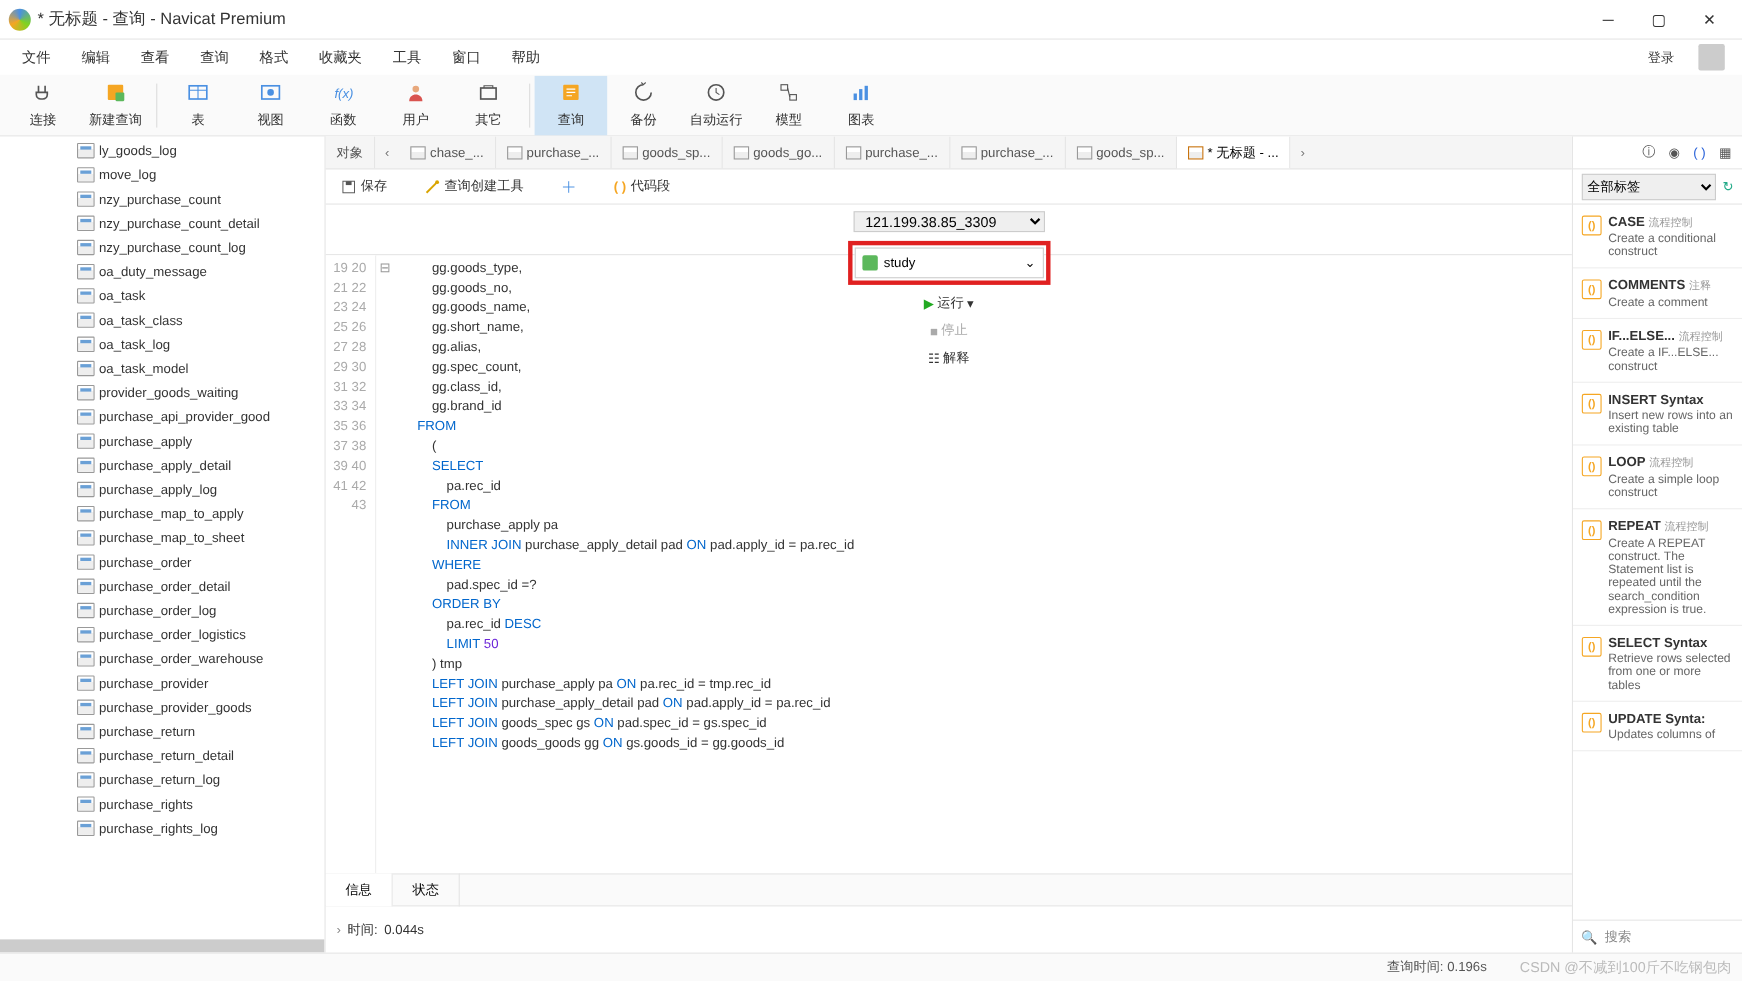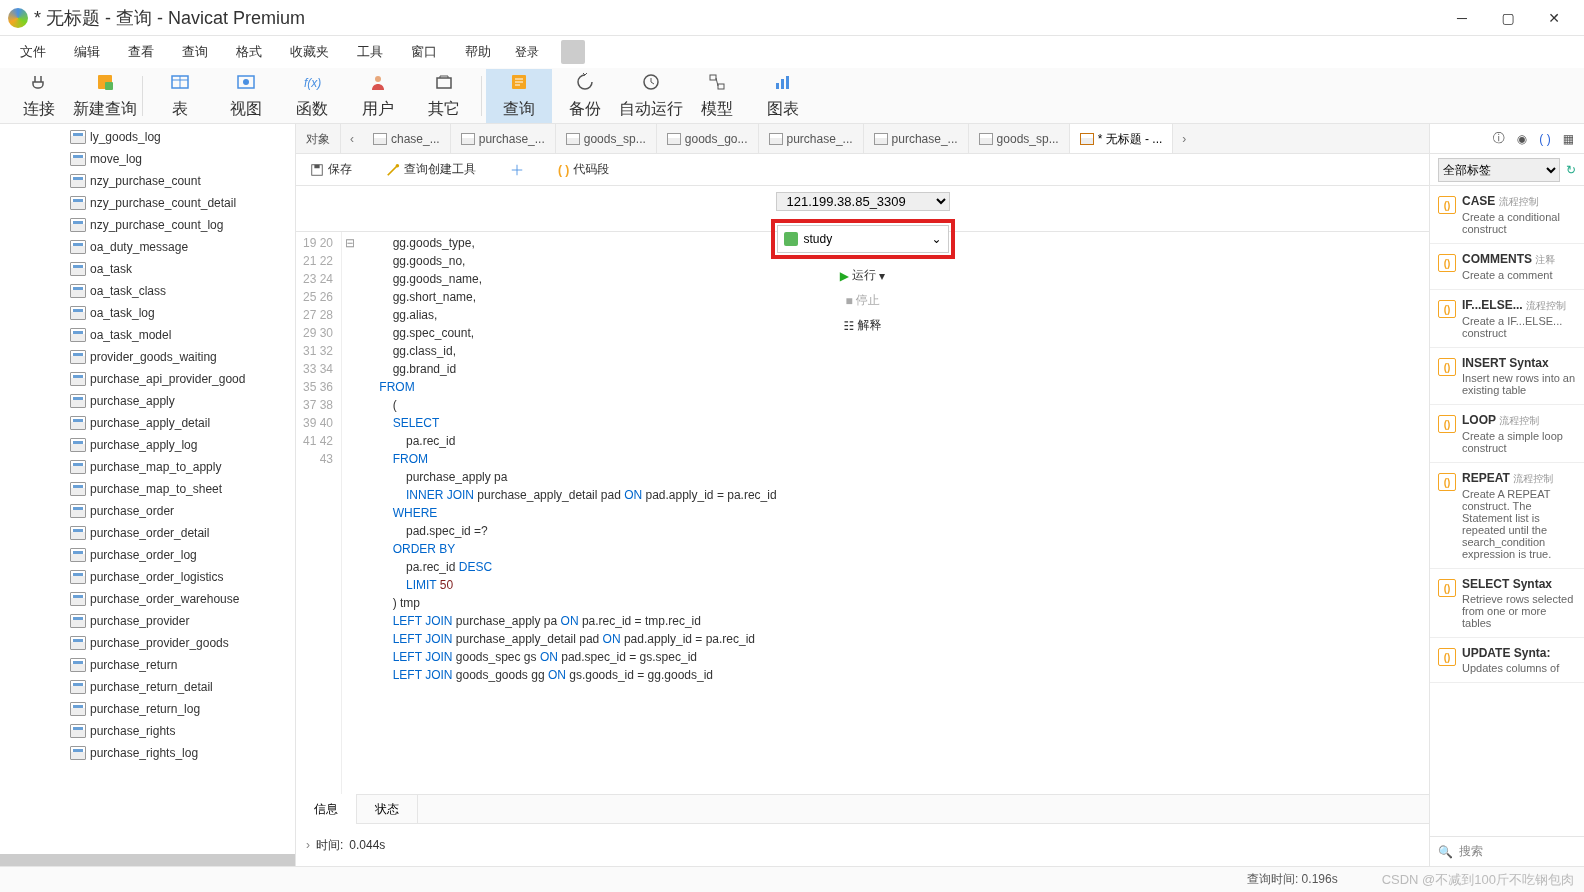--- a/index.html
+++ b/index.html
@@ -1,31 +1,31 @@
 <!DOCTYPE html>
 <html><head>
 <meta charset="utf-8">
 <style>
 * { margin: 0; padding: 0; box-sizing: border-box; font-family: "Microsoft YaHei", "Segoe UI", sans-serif; font-size: 12px; }
 body { background: #fff; overflow: hidden; }
 .titlebar { height: 36px; display: flex; align-items: center; padding: 0 8px; border-bottom: 1px solid #e5e5e5; }
 .titlebar .logo { width: 20px; height: 20px; border-radius: 50%; background: conic-gradient(#4a90e2, #7ed321, #f5a623, #4a90e2); margin-right: 6px; }
-.titlebar .title { flex: 1; font-size: 18px; color: #333; }
+.titlebar .title { flex: 1; font-size: 15px; color: #333; }
 .titlebar .winctl { display: flex; gap: 2px; }
 .titlebar .winctl span { width: 44px; height: 30px; display: flex; align-items: center; justify-content: center; color: #333; cursor: pointer; font-size: 14px; }
-.menubar { height: 32px; display: flex; align-items: center; padding: 0 6px; }
+.menubar { height: 32px; display: flex; align-items: center; padding: 0 6px; justify-content: space-between; }
 .menubar .menus { display: flex; }
 .menubar .menus span { padding: 6px 14px; font-size: 13px; color: #333; cursor: pointer; }
 .menubar .login { padding: 6px 10px; font-size: 13px; color: #333; display:flex; align-items:center; gap:22px;}
 .menubar .login .avatar{width:24px;height:24px;background:#ccc;border-radius:2px;}
 .toolbar { height: 56px; display: flex; align-items: center; padding: 0 6px; border-bottom: 1px solid #e5e5e5; background: #fafafa; }
 .toolbar .toolbtn { display: flex; flex-direction: column; align-items: center; justify-content: center; width: 66px; height: 54px; cursor: pointer; color: #333; }
 .toolbar .toolbtn .ic { width: 24px; height: 22px; display:flex; align-items:center; justify-content:center; }
 .toolbar .toolbtn.active { background: #d0e4f5; }
-.toolbar .toolbtn span.lbl { font-size: 16px; margin-top: 6px; }
+.toolbar .toolbtn span.lbl { font-size: 12px; margin-top: 6px; }
 .main { display: flex; height: calc(892px - 36px - 32px - 56px - 26px); }
 .sidebar { width: 296px; border-right: 1px solid #e5e5e5; overflow-y: auto; padding-top: 2px; position:relative;}
 .sidebar .item { display: flex; align-items: center; height: 22px; padding-left: 70px; cursor: pointer; color: #333; white-space:nowrap; }
 .sidebar .item .tic { width: 16px; height: 14px; margin-right: 4px; border: 1px solid #999; border-radius: 1px; position: relative; background:linear-gradient(#fff 40%, #eee 40%); }
 .sidebar .item .tic:after{content:'';position:absolute;top:2px;left:2px;right:2px;height:3px;background:#6aa0d6;}
 .sidebar .sbbottom{position:absolute;bottom:0;left:0;right:0;height:12px;background:#ccc;}
 .center { flex: 1; display: flex; flex-direction: column; border-right: 1px solid #e5e5e5; }
 .tabstrip { height: 30px; display: flex; align-items: flex-start; border-bottom: 1px solid #e5e5e5; background: #f5f5f5; overflow:hidden;}
 .tabstrip .tab { display: flex; align-items: center; height: 30px; padding: 0 10px; border-right: 1px solid #e5e5e5; font-size: 12px; color: #555; cursor: pointer; white-space:nowrap; max-width:110px; overflow:hidden;}
 .tabstrip .tab.active { background: #fff; color: #000; }
@@ -39,41 +39,41 @@
 .conn-row select { height: 30px; border: 1px solid #ccc; padding: 0 6px; font-size: 13px; }
 .conn-row .sel1 { width: 174px; }
 .conn-row .dbselwrap { border: 4px solid #e02020; padding:2px; }
 .conn-row .sel2 { width: 172px; border:1px solid #ccc; height:28px; display:flex; align-items:center; padding:0 6px; justify-content:space-between; background:#fff; cursor:pointer;gap:39px;}
 .conn-row .sel2 .dbic{width:14px;height:14px;background:#5cb85c;border-radius:2px;margin-right:6px;}
 .conn-row .runbtn{display:flex;align-items:center;gap:3px;color:#333;cursor:pointer;}
 .conn-row .runbtn.stop{color:#aaa;}
 .editor { flex: 1; display: flex; overflow: auto; font-family: Consolas, monospace; font-size: 14px; line-height: 18px; }
 .gutter { width: 46px; text-align: right; padding: 2px 8px 2px 0; color: #aaa; background: #fff; border-right: 1px solid #eee; user-select:none;}
 .code { flex: 1; padding: 2px 8px; white-space: pre; color: #333; }
-.kw { color: #0066cc; } .num { color: #7f1d1d; }
+.kw { color: #0066cc; } .num { color: #6d28d9; }
 .foldcol{width:16px;padding-top:2px;color:#999;text-align:center;}
 .btabs { height: 30px; display: flex; align-items: center; border-top: 1px solid #e5e5e5; border-bottom: 1px solid #e5e5e5; background:#fafafa;}
 .btabs .btab { padding: 0 18px; height:30px; display:flex;align-items:center;border-right:1px solid #e5e5e5; cursor:pointer;}
 .btabs .btab.active{background:#fff;}
 .infopane { height: 42px; padding: 6px 10px; color: #333; display:flex;align-items:center;gap:6px;}
 .infopane .chev{color:#888;}
 .rpanel { width: 154px; display: flex; flex-direction: column; }
 .rpanel .rtop { height: 30px; display: flex; align-items: center; justify-content: flex-end; gap: 12px; padding: 0 10px; border-bottom: 1px solid #e5e5e5; color:#555;}
 .rpanel .rtop span{cursor:pointer;}
 .rpanel .rfilter { height: 32px; display: flex; align-items: center; padding: 0 8px; border-bottom: 1px solid #e5e5e5; gap:6px;}
 .rpanel .rfilter select { flex: 1; height: 24px; border: 1px solid #ccc; }
 .rpanel .rfilter .ref{color:#2a8;}
 .rpanel .snips { flex: 1; overflow-y: auto; }
 .rpanel .snip { padding: 8px 6px 8px 8px; border-bottom: 1px solid #eee; cursor: pointer; display:flex;gap:6px;}
 .rpanel .snip .sic { width:18px;height:18px;border:1px solid #f5a623;border-radius:2px;display:flex;align-items:center;justify-content:center;color:#f5a623;font-size:10px;font-weight:bold;flex-shrink:0;margin-top:2px;}
 .rpanel .snip .stit { font-weight: bold; color: #333; font-size:12px;}
 .rpanel .snip .ssub { font-size: 10px; color: #999; }
 .rpanel .snip .sdesc { font-size: 11px; color: #666; margin-top:2px;}
 .rpanel .rsearch{height:30px;border-top:1px solid #e5e5e5;display:flex;align-items:center;padding:0 8px;gap:6px;color:#888;}
-.statusbar { height: 26px; border-top: 1px solid #e5e5e5; display: flex; align-items: center; padding: 0 10px; justify-content: flex-end; gap: 44px; color: #555; background:#fafafa;}
+.statusbar { height: 26px; border-top: 1px solid #e5e5e5; display: flex; align-items: center; padding: 0 10px; justify-content: flex-end; gap: 30px; color: #555; background:#fafafa;}
 .statusbar .watermark{color:#bbb;font-size:13px;}
 svg{display:block;}
 </style>
 </head>
 <body>
 
 <div class="titlebar">
   <div class="logo"></div>
   <div class="title">* 无标题 - 查询 - Navicat Premium</div>
   <div class="winctl">

